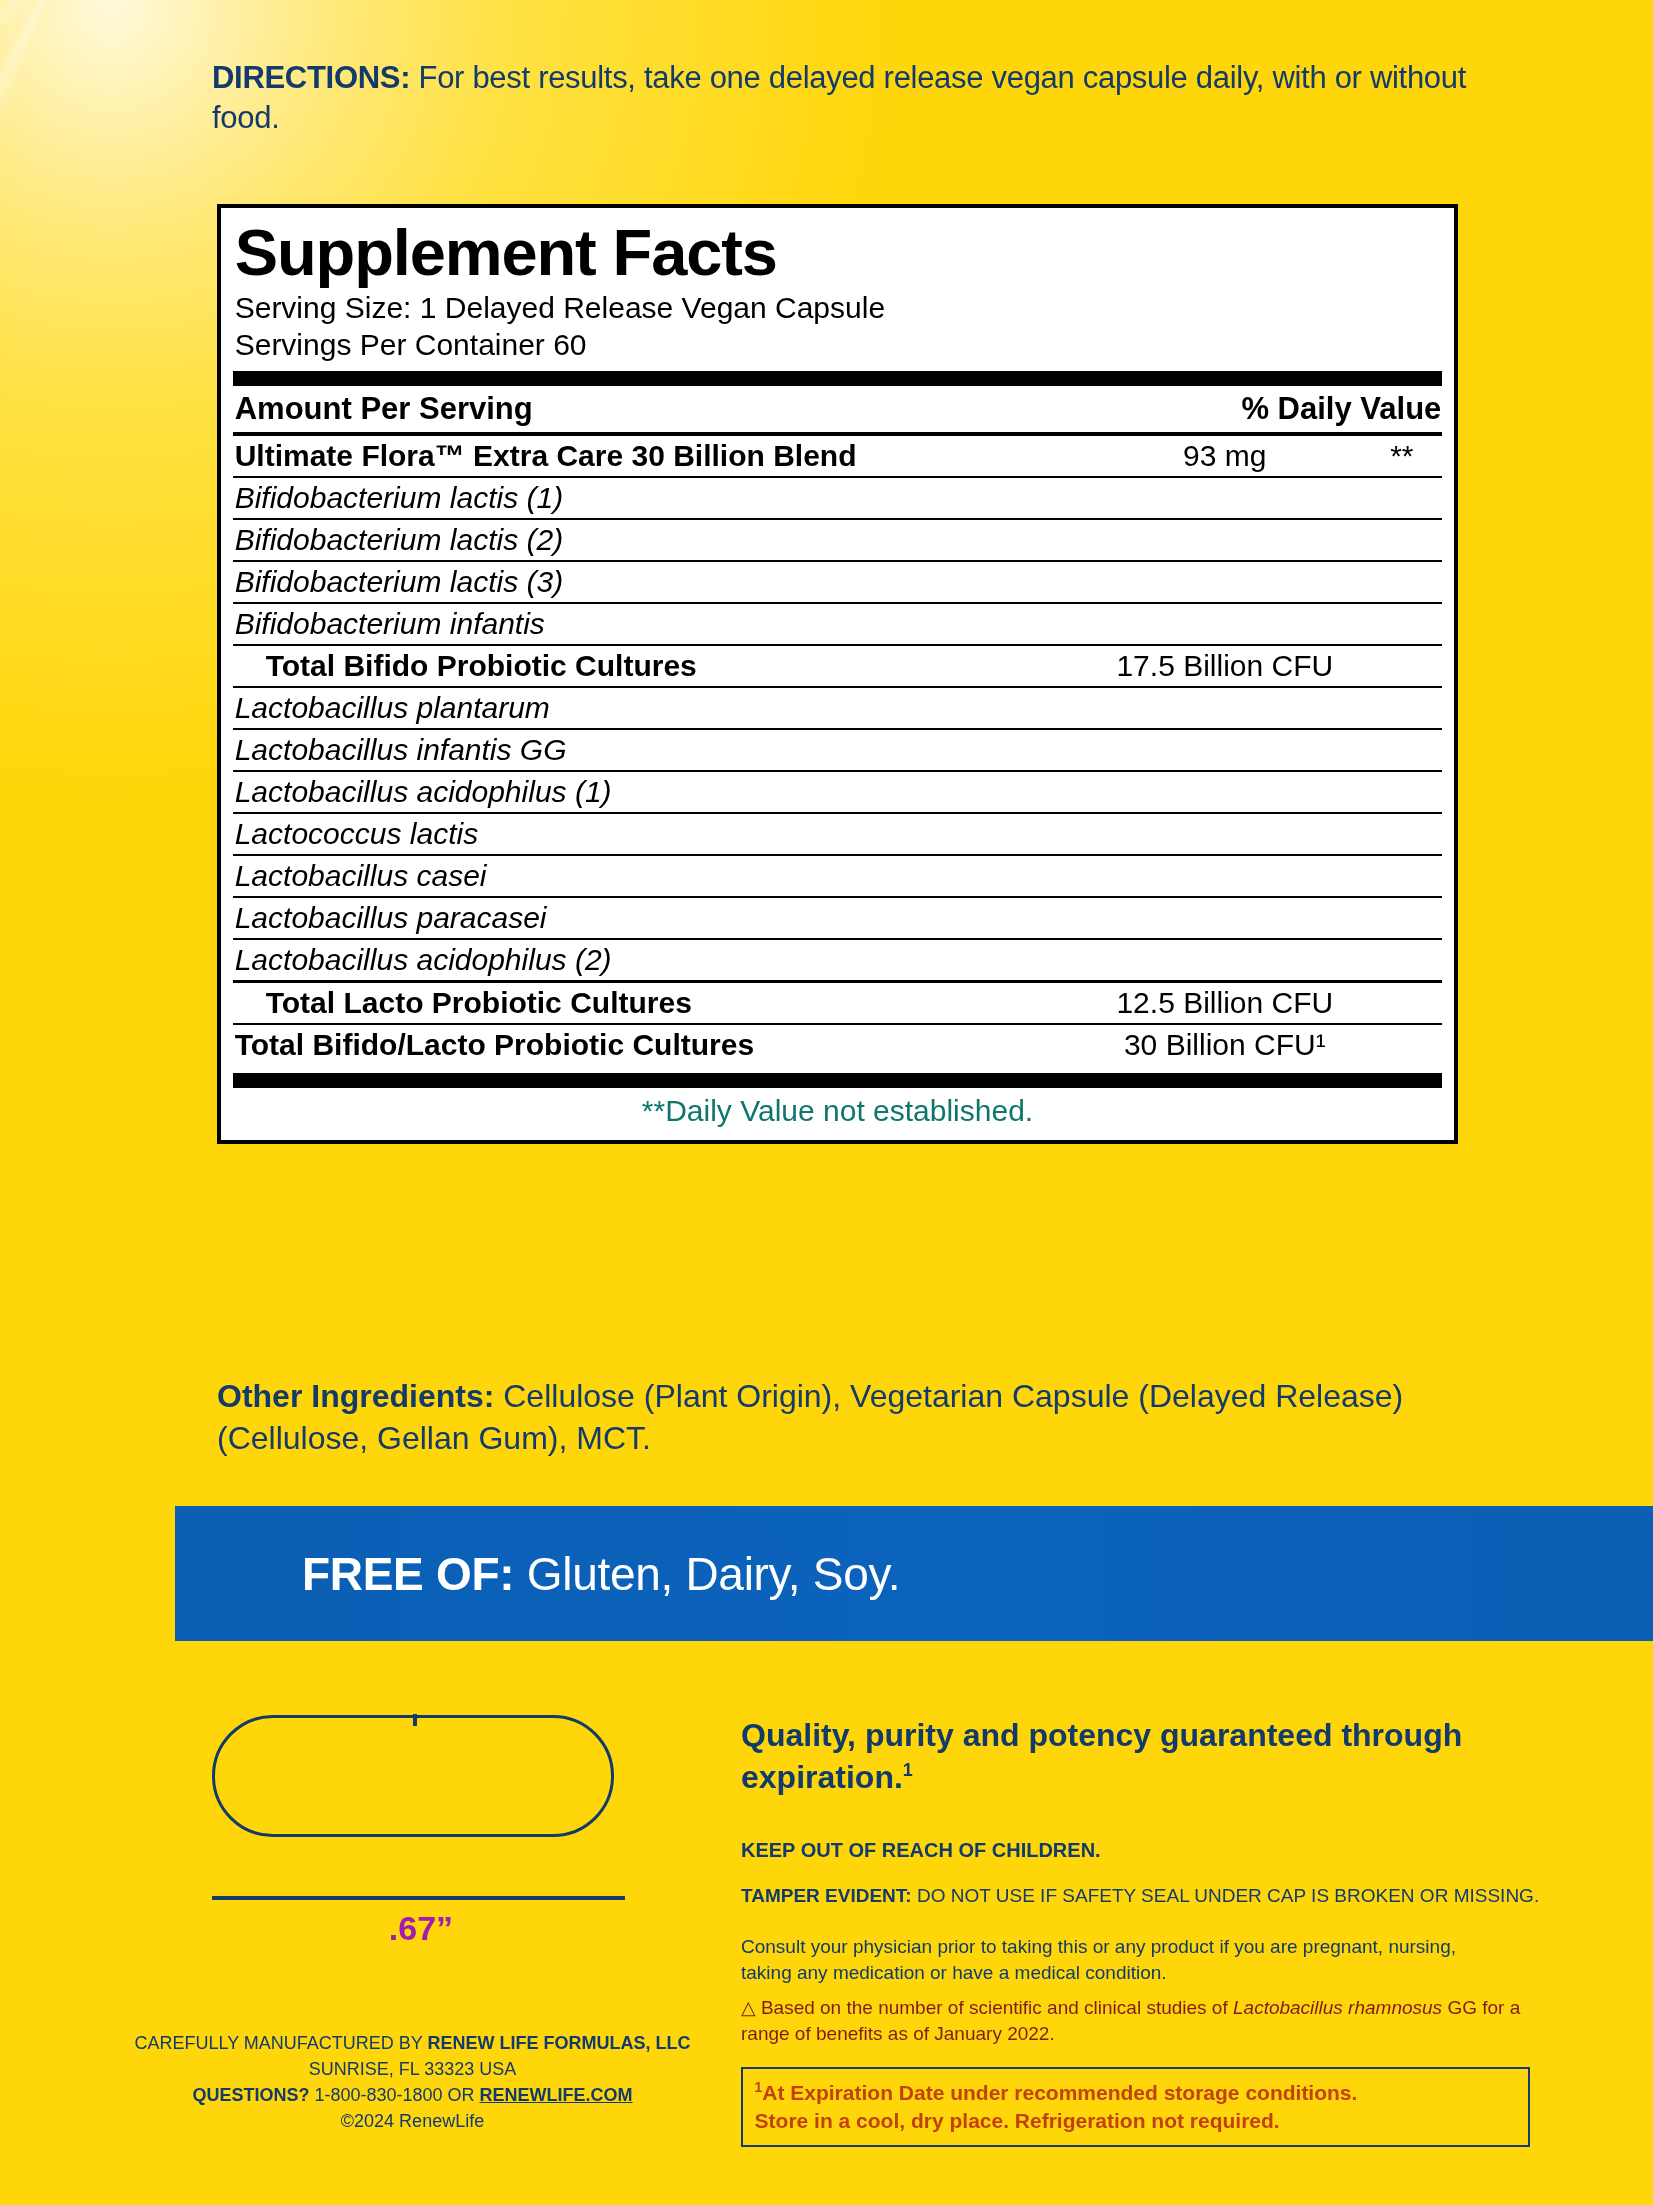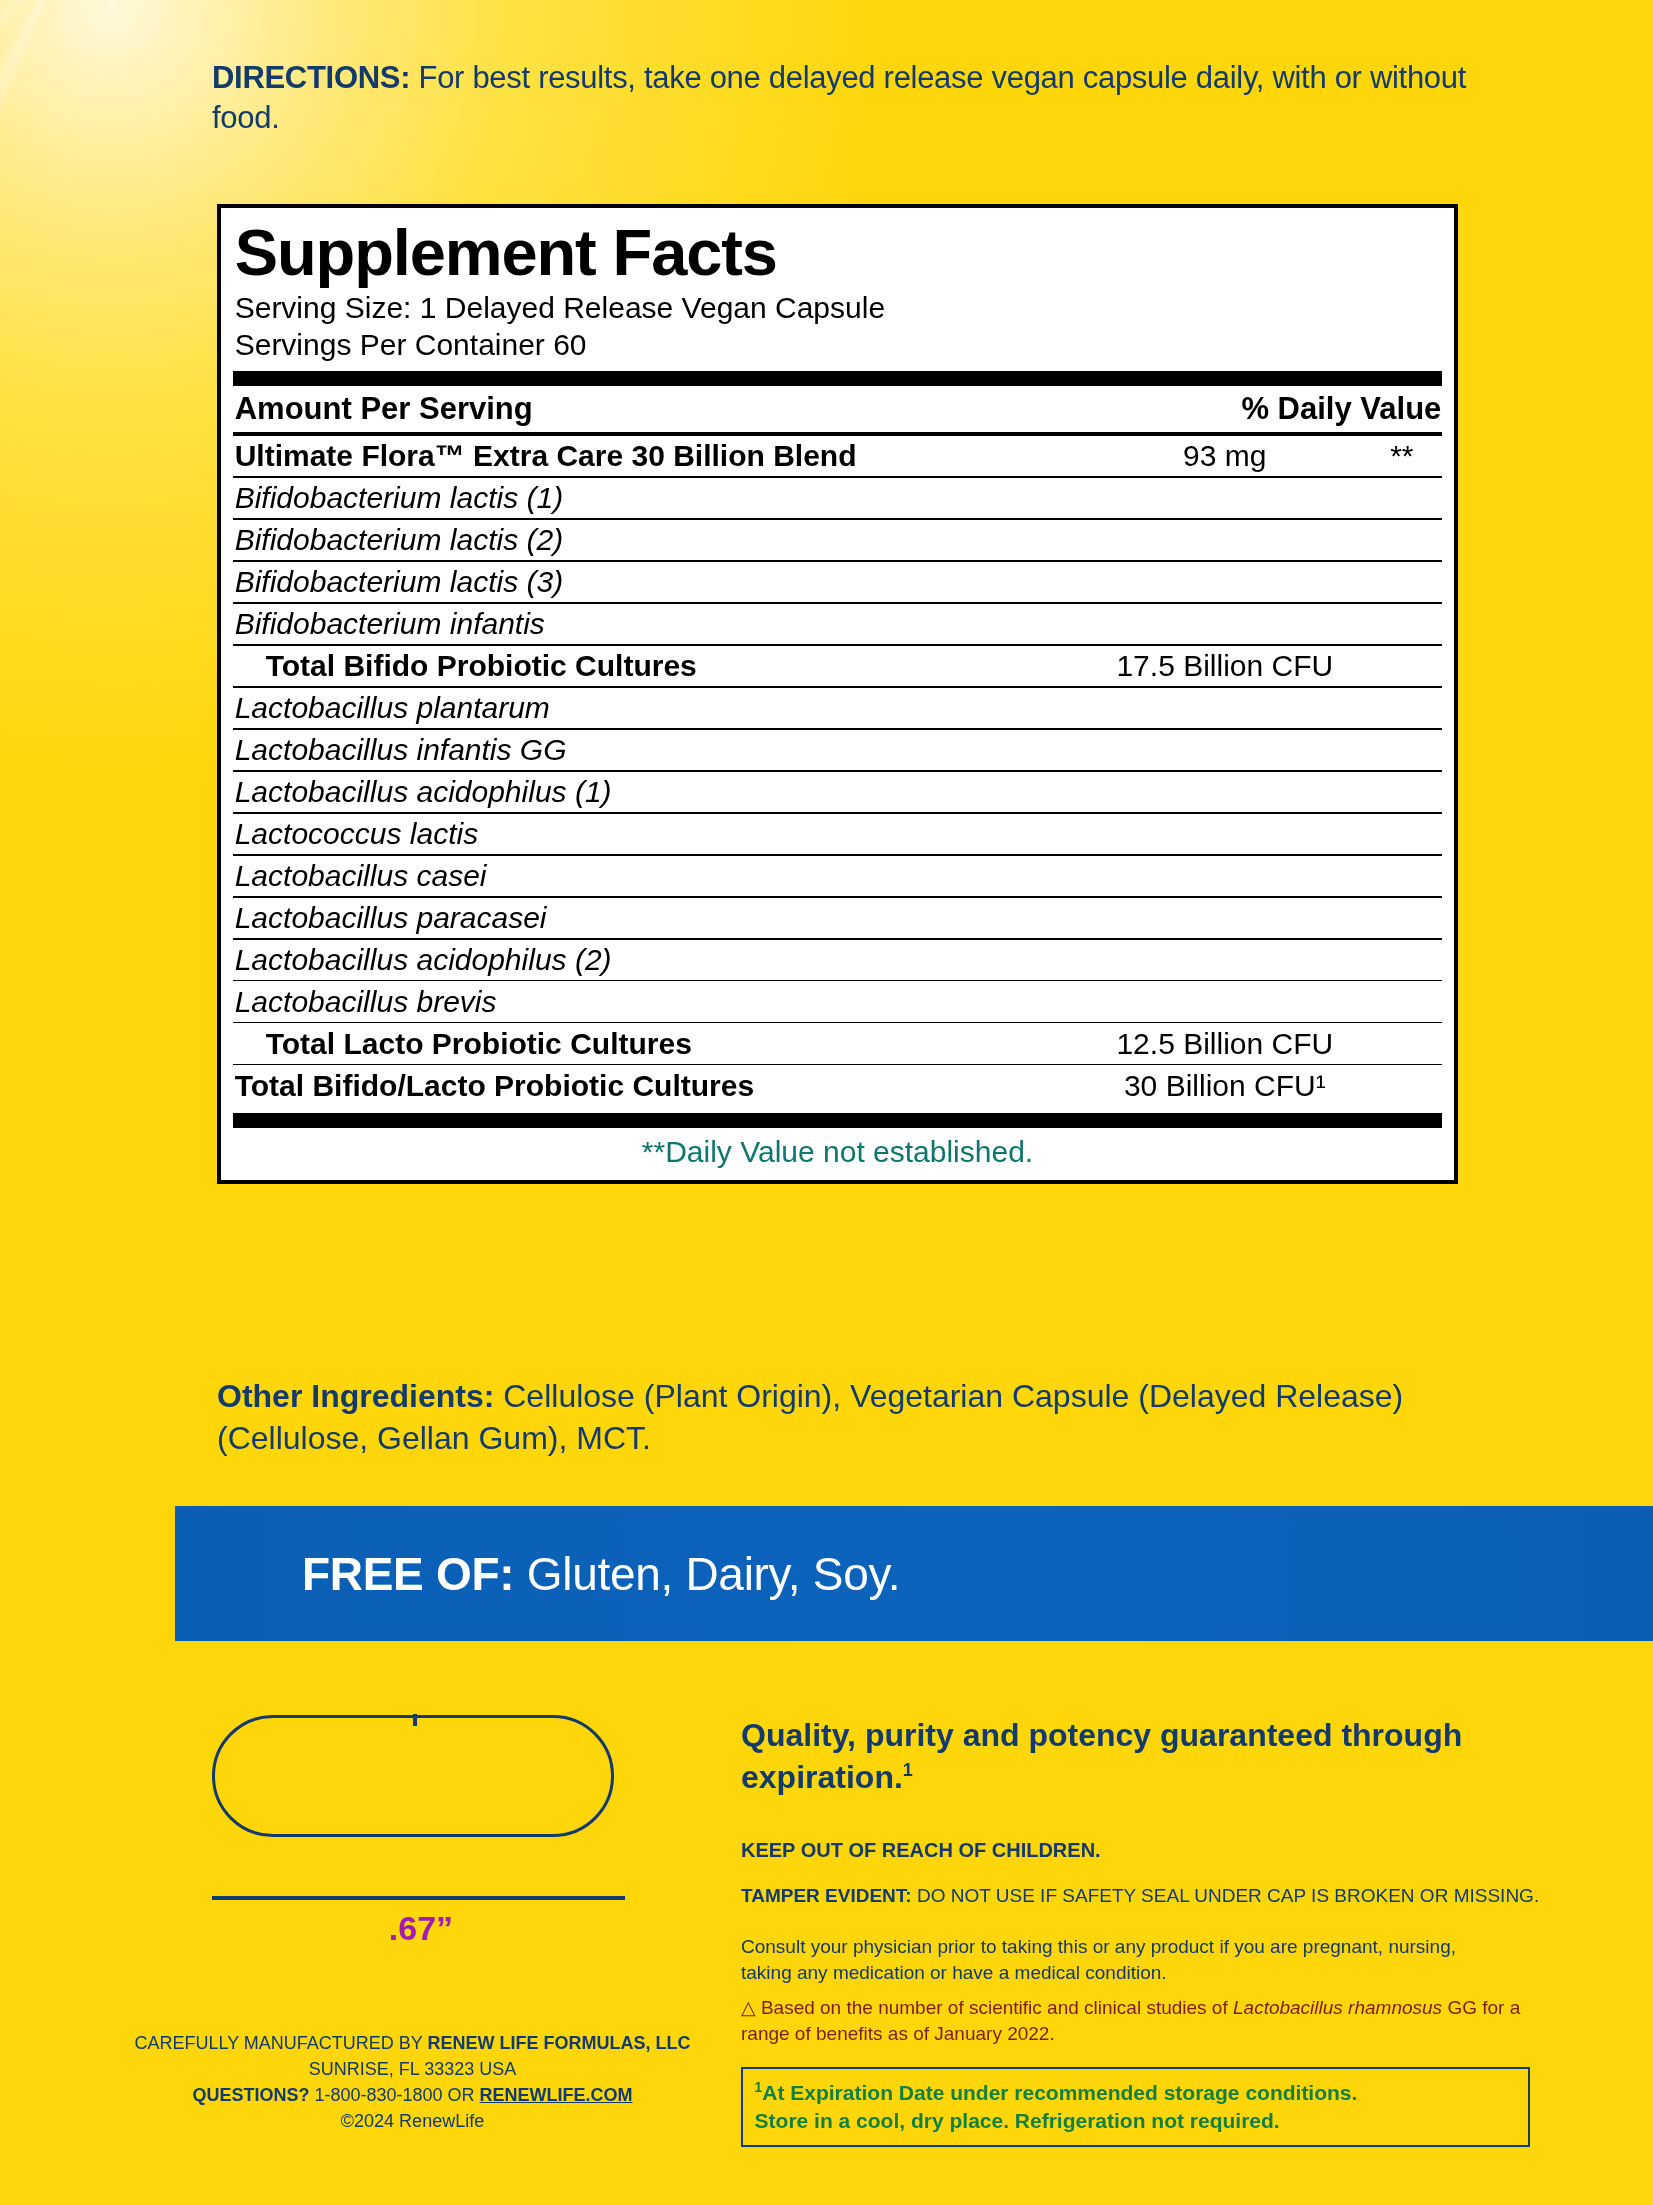--- a/index.html
+++ b/index.html
@@ -142,21 +142,21 @@
     color:#123A6B; font-size:19px; line-height:1.35;
   }
   .studies {
     position:absolute; left:741px; top:1995px; width:789px;
     color:#7f1d1d; font-size:19px; line-height:1.35;
   }
   .studies i { font-style:italic; }
   .expbox {
     position:absolute; left:741px; top:2067px; width:789px;
     border:2.1px solid #123A6B; box-sizing:border-box;
-    padding:9.5px 11.6px; color:#15803d; font-size:21px; line-height:1.35; font-weight:bold;
+    padding:9.5px 11.6px; color:#c2410c; font-size:21px; line-height:1.35; font-weight:bold;
   }
   .expbox sup { font-size:13.8px; }
 </style>
 </head>
 <body>
 
 <div class="page">
   <div class="glow"></div>
   <div class="rays"></div>
 
@@ -261,25 +261,20 @@
     </div>
     <div class="rule-thin"></div>
 
     <div class="row ital">
       <span class="nm">Lactobacillus acidophilus (2)</span>
       <span class="amt"></span>
       <span class="dv"></span>
     </div>
     <div class="rule-thin"></div>
 
-    <div class="row ital">
-      <span class="nm">Lactobacillus brevis</span>
-      <span class="amt"></span>
-      <span class="dv"></span>
-    </div>
     <div class="rule-thin"></div>
 
     <div class="row indent">
       <span class="nm">Total Lacto Probiotic Cultures</span>
       <span class="amt">12.5 Billion CFU</span>
       <span class="dv"></span>
     </div>
     <div class="rule-thin"></div>
 
     <div class="row tot">

